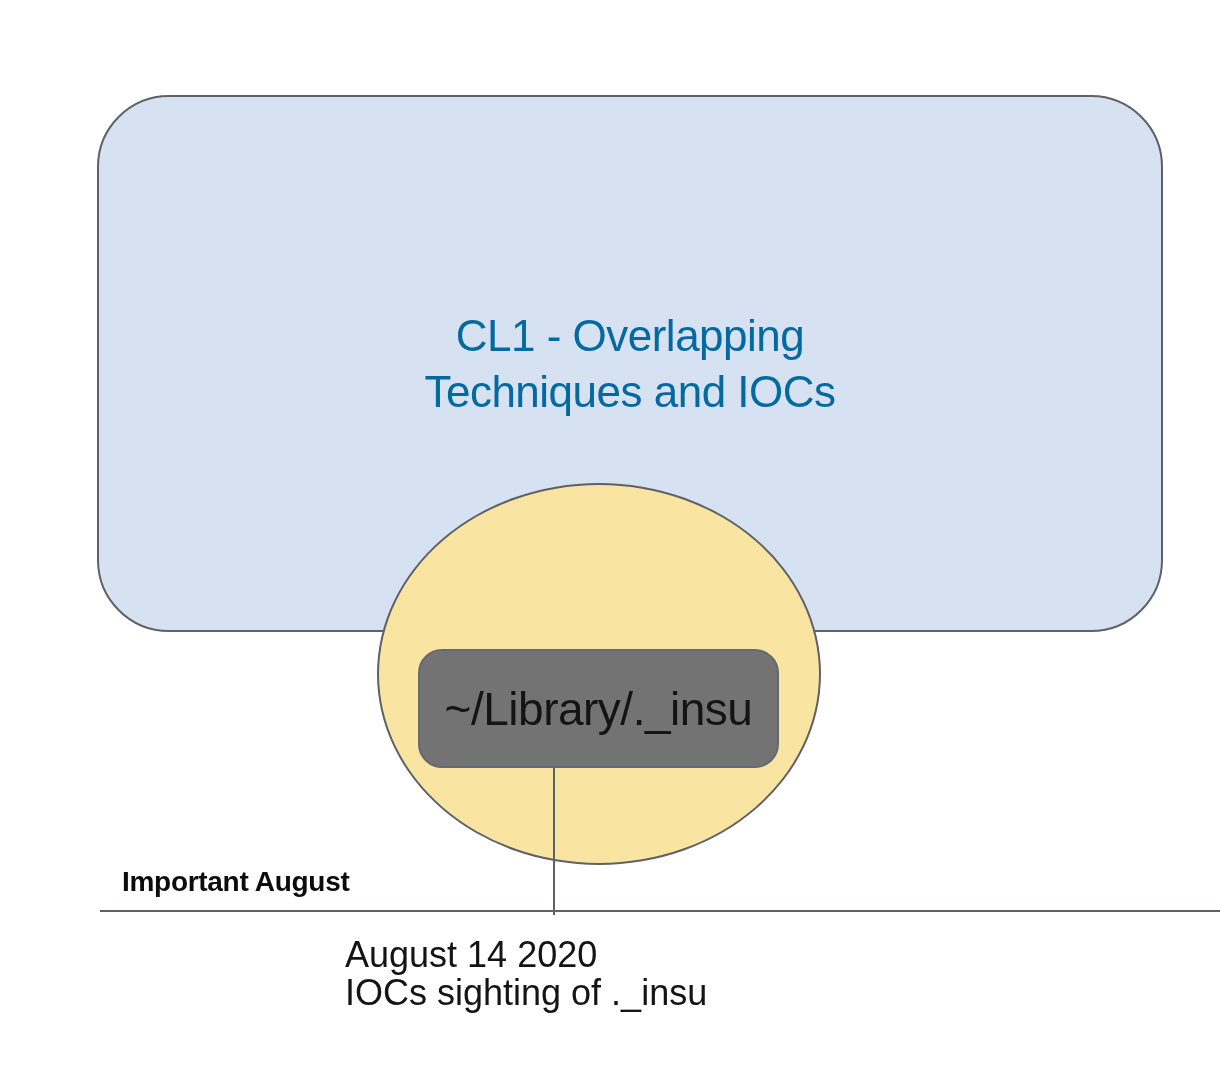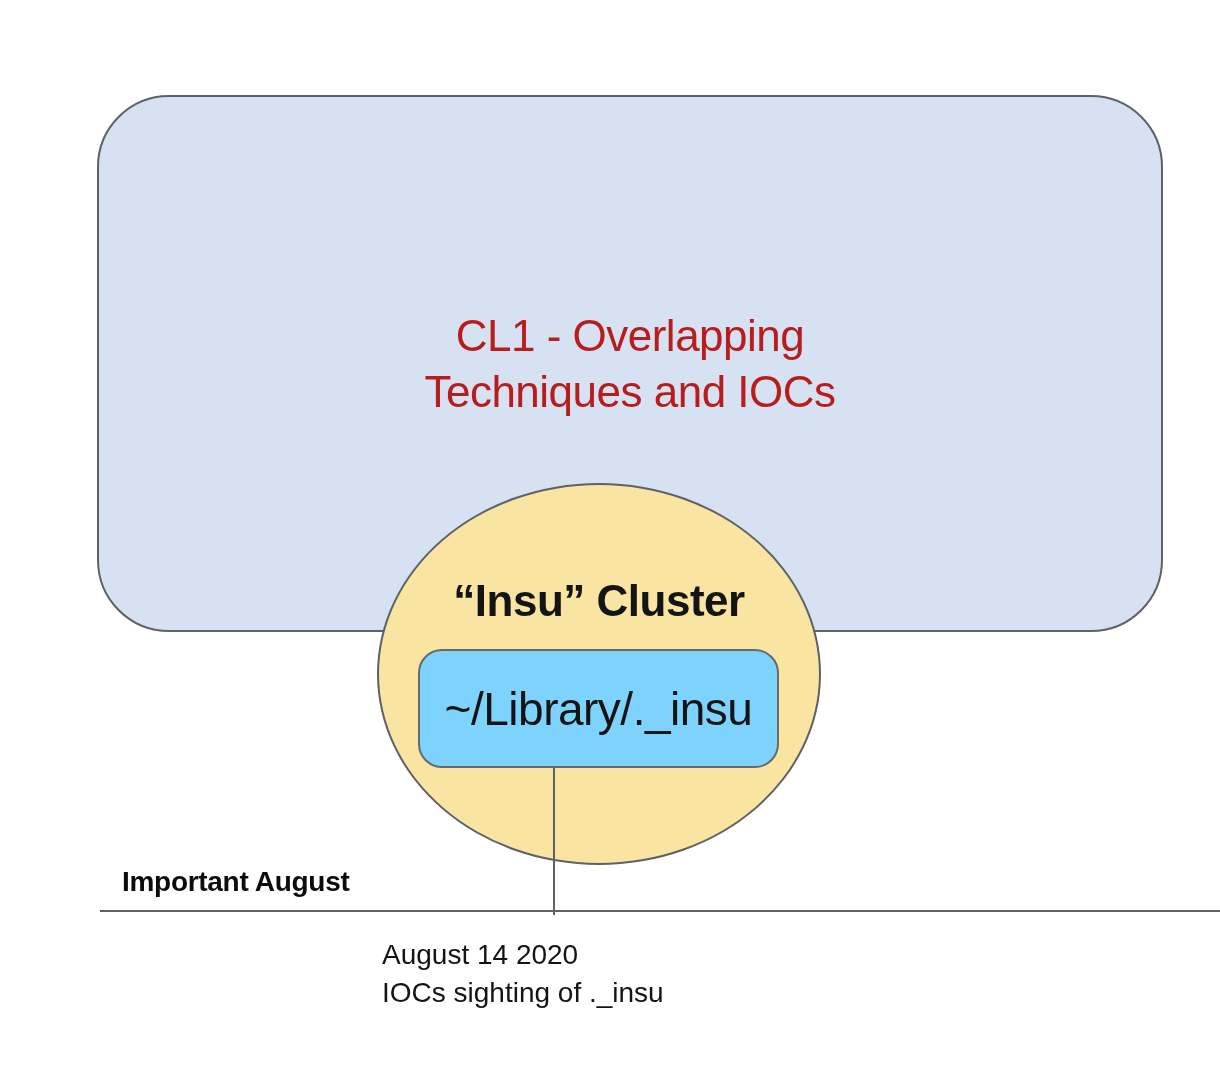--- a/index.html
+++ b/index.html
@@ -30,21 +30,21 @@
     border-radius: 72px;
     display: flex;
     align-items: center;
     justify-content: center;
   }
   .cluster-box-title {
     font-size: 44px;
     line-height: 56px;
     text-align: center;
     white-space: pre-line;
-    color: #b91c1c;
+    color: #0369a1;
     letter-spacing: -0.5px;
   }
 
   
   .insu-ellipse {
     position: absolute;
     left: 377px;
     top: 483px;
     width: 444px;
     height: 382px;
@@ -66,21 +66,21 @@
   }
 
   
   .path-node {
     position: absolute;
     left: 418px;
     top: 649px;
     width: 361px;
     height: 119px;
     box-sizing: border-box;
-    background: #7dd3fc;
+    background: #737373;
     border: 2px solid #66696D;
     border-radius: 24px;
     display: flex;
     align-items: center;
     justify-content: center;
   }
   .path-node-text {
     font-size: 46px;
     color: #141414;
     letter-spacing: -0.5px;
@@ -111,39 +111,37 @@
     top: 866px;
     font-size: 28px;
     font-weight: bold;
     letter-spacing: -0.3px;
     color: #0c0c0c;
   }
   .timeline-event {
     position: absolute;
     left: 345px;
     top: 936px;
-    font-size: 28px;
+    font-size: 36px;
     line-height: 38px;
     color: #141414;
-    margin-left: 37px;
   }
 </style>
 </head>
 <body>
 
 <div class="canvas">
 
   <div class="cluster-box">
     <div class="cluster-box-title">CL1 - Overlapping
 Techniques and IOCs</div>
   </div>
 
   <div class="insu-ellipse"></div>
 
-  <div class="insu-label">“Insu” Cluster</div>
 
   <div class="path-node">
     <div class="path-node-text">~/Library/._insu</div>
   </div>
 
   <div class="connector-line"></div>
 
   <div class="timeline-line"></div>
 
   <div class="timeline-heading">Important August</div>

